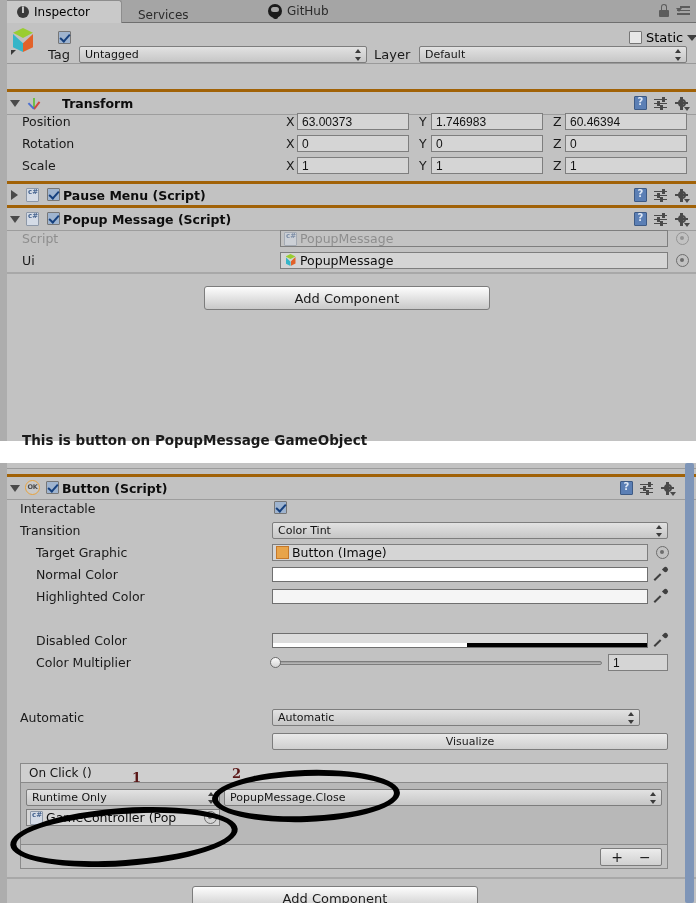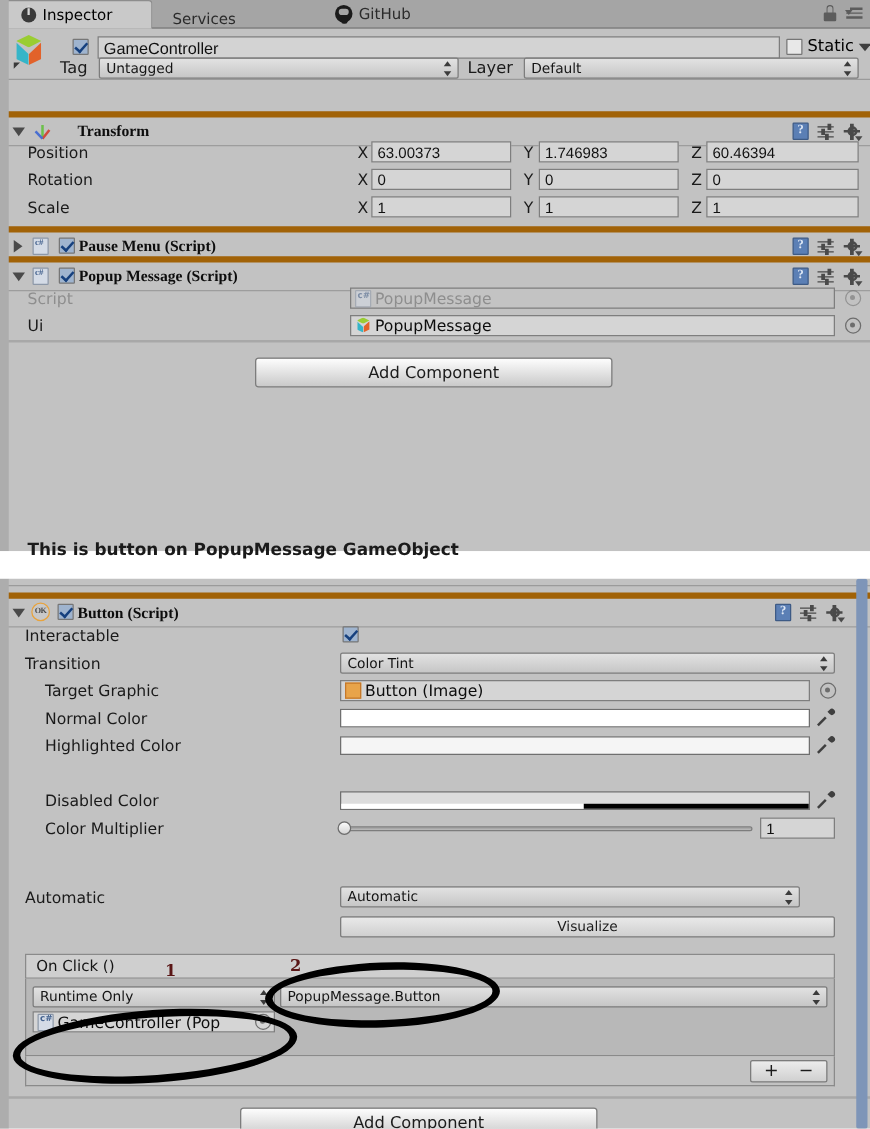--- a/index.html
+++ b/index.html
@@ -61,21 +61,21 @@
        border:1px solid #7d7d7d;box-sizing:border-box;border-radius:2px;font-size:11px;
        color:#141414;display:flex;align-items:center;padding:0 5px;}
   .drop .sp{position:absolute;right:4px;top:2px;width:7px;height:12px;}
   .drop .sp::before,.drop .sp::after{content:"";position:absolute;left:0;width:0;height:0;
        border-left:3.2px solid transparent;border-right:3.2px solid transparent;}
   .drop .sp::before{top:0;border-bottom:4px solid #3b3b3b;}
   .drop .sp::after{bottom:0;border-top:4px solid #3b3b3b;}
 
   
   .comp-head{position:relative;height:22px;background:#c2c2c2;
-       border-top:5px solid #a16207;border-bottom:1px solid #9d9d9d;font-family:Liberation Serif, serif;}
+       border-top:3px solid #a16207;border-bottom:1px solid #9d9d9d;}
   .foldout{position:absolute;width:0;height:0;}
   .foldout.closed{border-top:5px solid transparent;border-bottom:5px solid transparent;border-left:7px solid #4a4a4a;}
   .foldout.open{border-left:5px solid transparent;border-right:5px solid transparent;border-top:7px solid #4a4a4a;}
   .comp-title{position:absolute;font-size:12.5px;font-weight:bold;color:#0d0d0d;}
   .hdr-icons{position:absolute;display:flex;align-items:center;gap:7px;}
   .ico-help{width:13px;height:14px;background:#5b7fb5;border:1px solid #3d5a85;border-radius:1px;
        position:relative;box-sizing:border-box;}
   .ico-help::after{content:"?";position:absolute;left:0;right:0;top:-1px;text-align:center;
        font-size:10px;color:#dfe8f5;font-weight:bold;}
   .ico-preset{width:14px;height:13px;position:relative;}
@@ -195,21 +195,20 @@
   </div>
 
   <div class="go-head">
     <span class="cube" style="left:10px;top:5px;">
       <i class="top"></i>
         <i class="lft"></i>
         <i class="rgt"></i>
         <i class="arw"></i>
     </span>
     <span class="chk on blue" style="position:absolute;left:58px;top:8px;"></span>
-    <input class="namefield" style="left: 78px; top: 6px; width: 546px;" type="text" value="GameController">
     <div class="static-box" style="left:629px;top:7px;">
       <span class="chk"></span>
       <span>Static</span>
       <span class="caret-dn"></span>
     </div>
     <span class="lbl" style="position:absolute;left:48px;top:24px;">Tag</span>
     <div class="drop" style="left:79px;top:23px;width:288px;">
       <span>Untagged</span>
         <span class="sp"></span>
     </div>
@@ -450,21 +449,21 @@
   </div>
   <div class="btn flat" style="left:272px;top:270px;width:396px;height:17px;">Visualize</div>
 
   <div class="evt-head" style="left:20px;top:300px;width:648px;height:20px;">On Click ()</div>
   <div class="evt-body" style="left:20px;top:320px;width:648px;height:62px;"></div>
   <div class="drop" style="left:26px;top:326px;width:194px;">
     <span>Runtime Only</span>
       <span class="sp"></span>
   </div>
   <div class="drop" style="left:224px;top:326px;width:438px;">
-    <span>PopupMessage.Button</span>
+    <span>PopupMessage.Close</span>
       <span class="sp"></span>
   </div>
   <div class="objfield" style="left:26px;top:346px;width:194px;">
     <span class="ico-cs" style="flex:none;"></span>
     <span>GameController (Pop</span>
   </div>
   <span class="dot-btn" style="left:204px;top:348px;background:#d5d5d5;"></span>
   <div class="evt-foot" style="left:20px;top:382px;width:648px;height:24px;"></div>
   <div class="plusminus" style="left:600px;top:385px;width:62px;height:18px;">
     <span>+</span>

